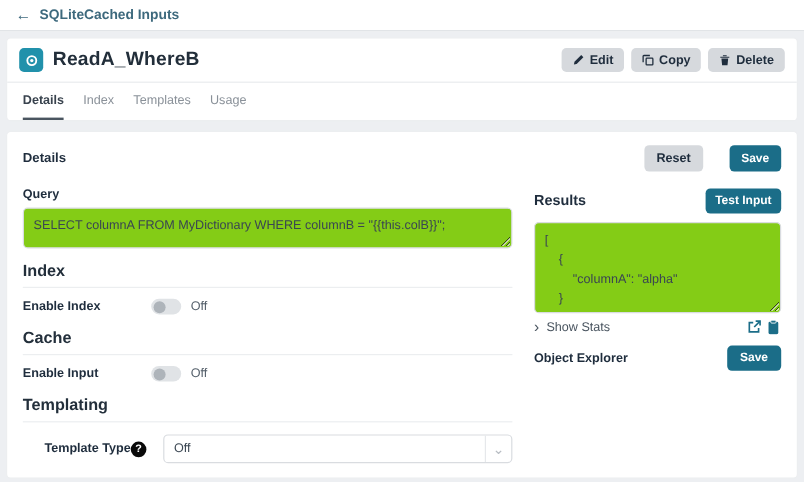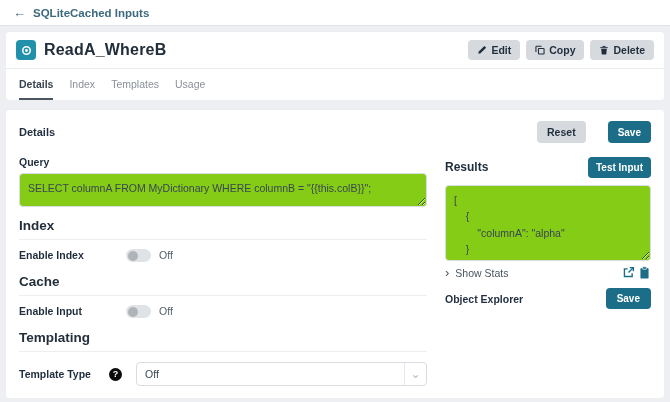--- a/index.html
+++ b/index.html
@@ -79,21 +79,21 @@
   .toggle {
     width: 25px; height: 13px; border-radius: 7px; background: #e0e3e6;
     position: relative; flex: none; cursor: pointer;
   }
   .toggle-knob {
     position: absolute; left: 2px; top: 1.5px; width: 10px; height: 10px;
     background: #aeb4ba; border-radius: 50%;
   }
   .toggle-state { font-size: 10.5px; color: #55606b; margin-left: 8px; }
 
-  .template-row { display: flex; align-items: center; margin-top: 10px; }
+  .template-row { display: flex; align-items: center; margin-top: 10px; text-align: right; }
   .template-label { width: 90px; font-size: 10.5px; font-weight: bold; flex: none; }
   .help-icon {
     width: 13px; height: 13px; background: #0a0a0a; color: #fff; border-radius: 50%;
     font-size: 9px; font-weight: bold; display: flex; align-items: center;
     justify-content: center; margin-right: 14px; flex: none; cursor: pointer;
   }
   .select {
     flex: 1; height: 24px; border: 1px solid #d9dce0; border-radius: 4px;
     display: flex; align-items: center; padding-left: 8px;
     font-size: 10.5px; color: #3a4652; background: #fff; cursor: pointer;

